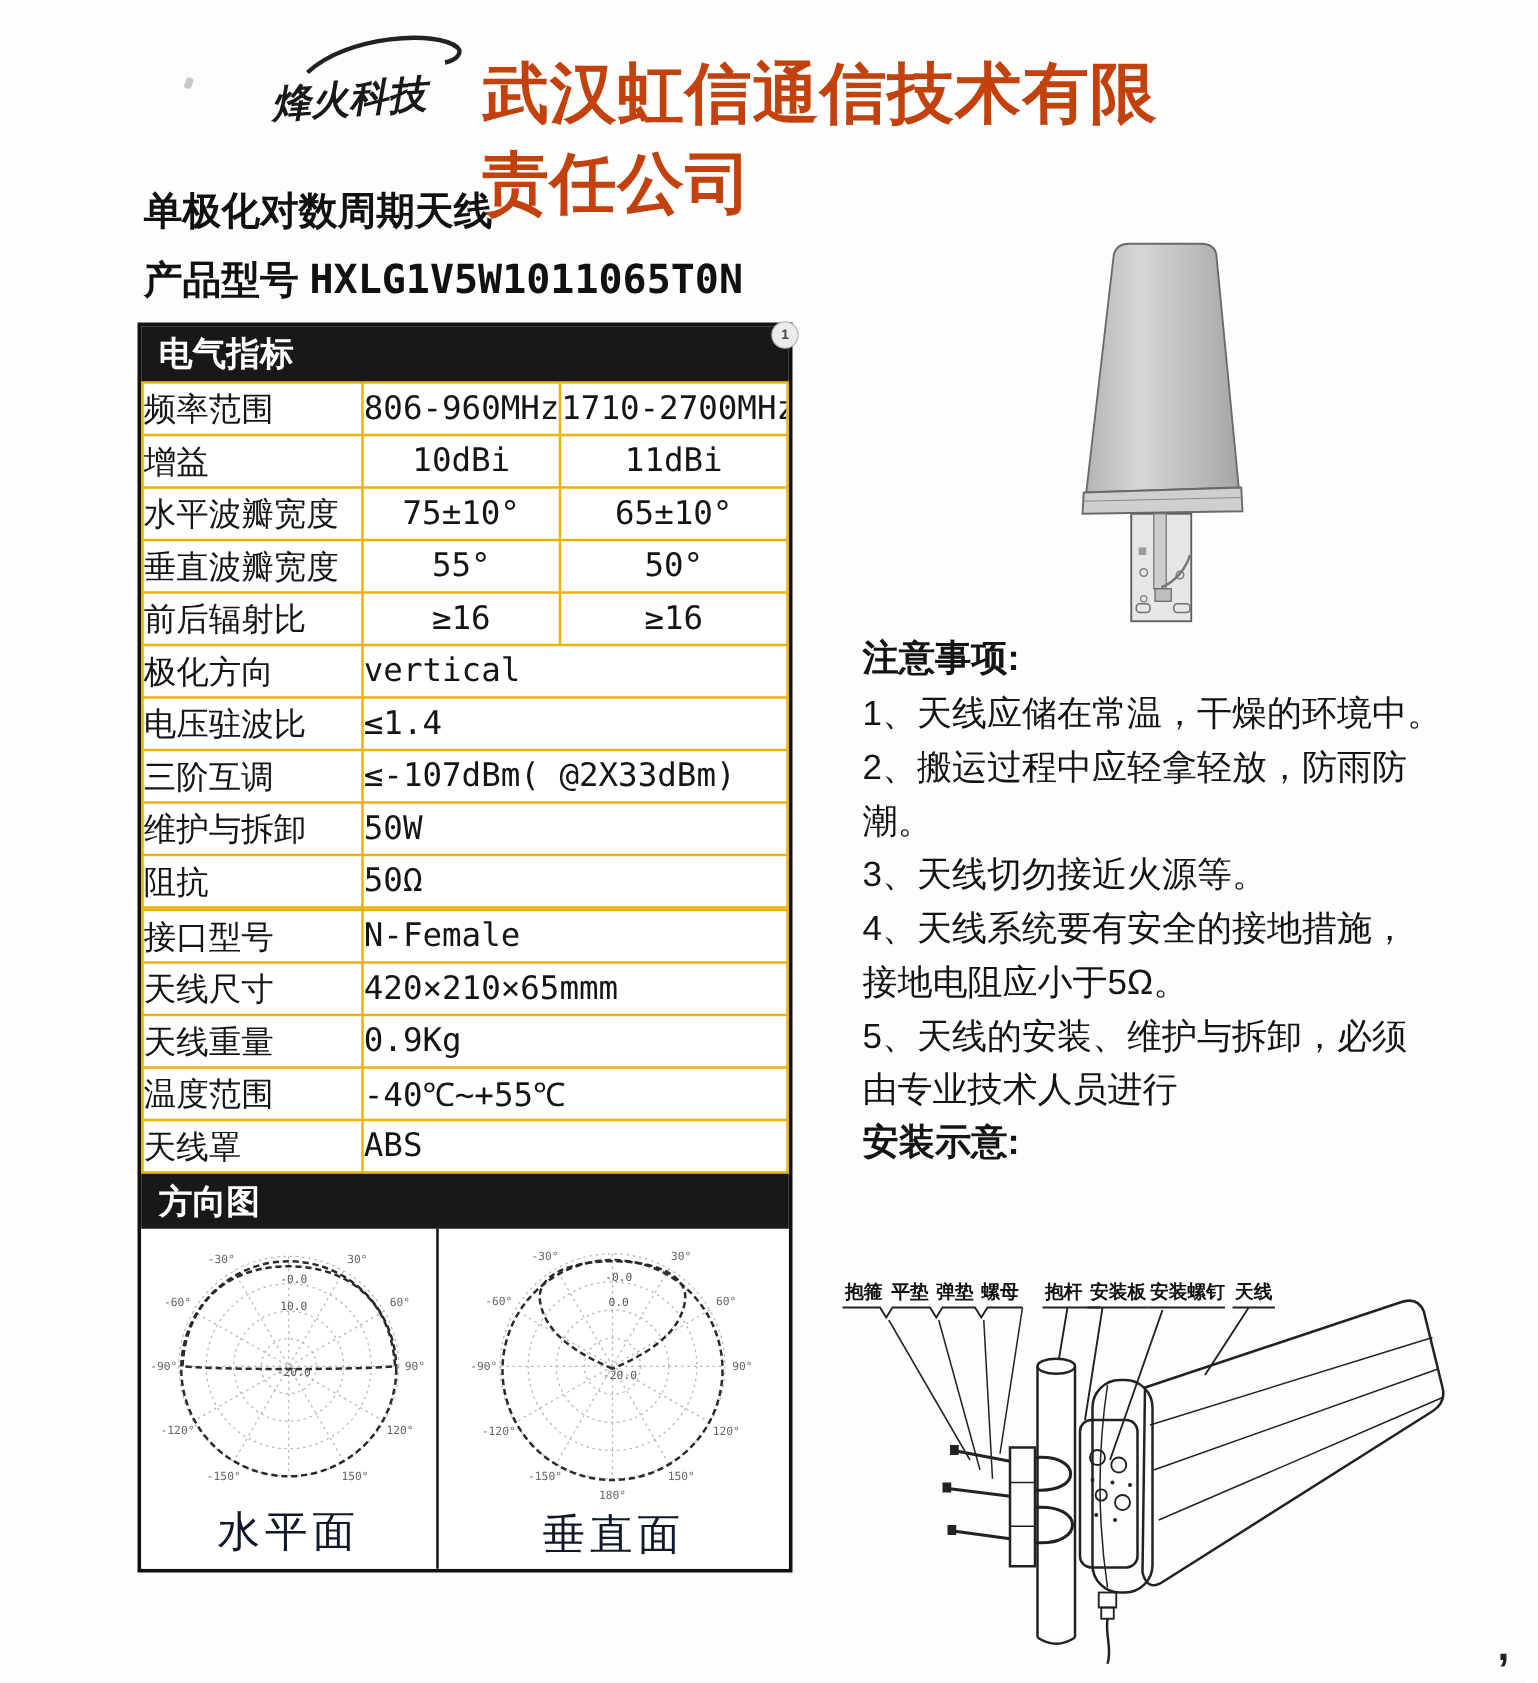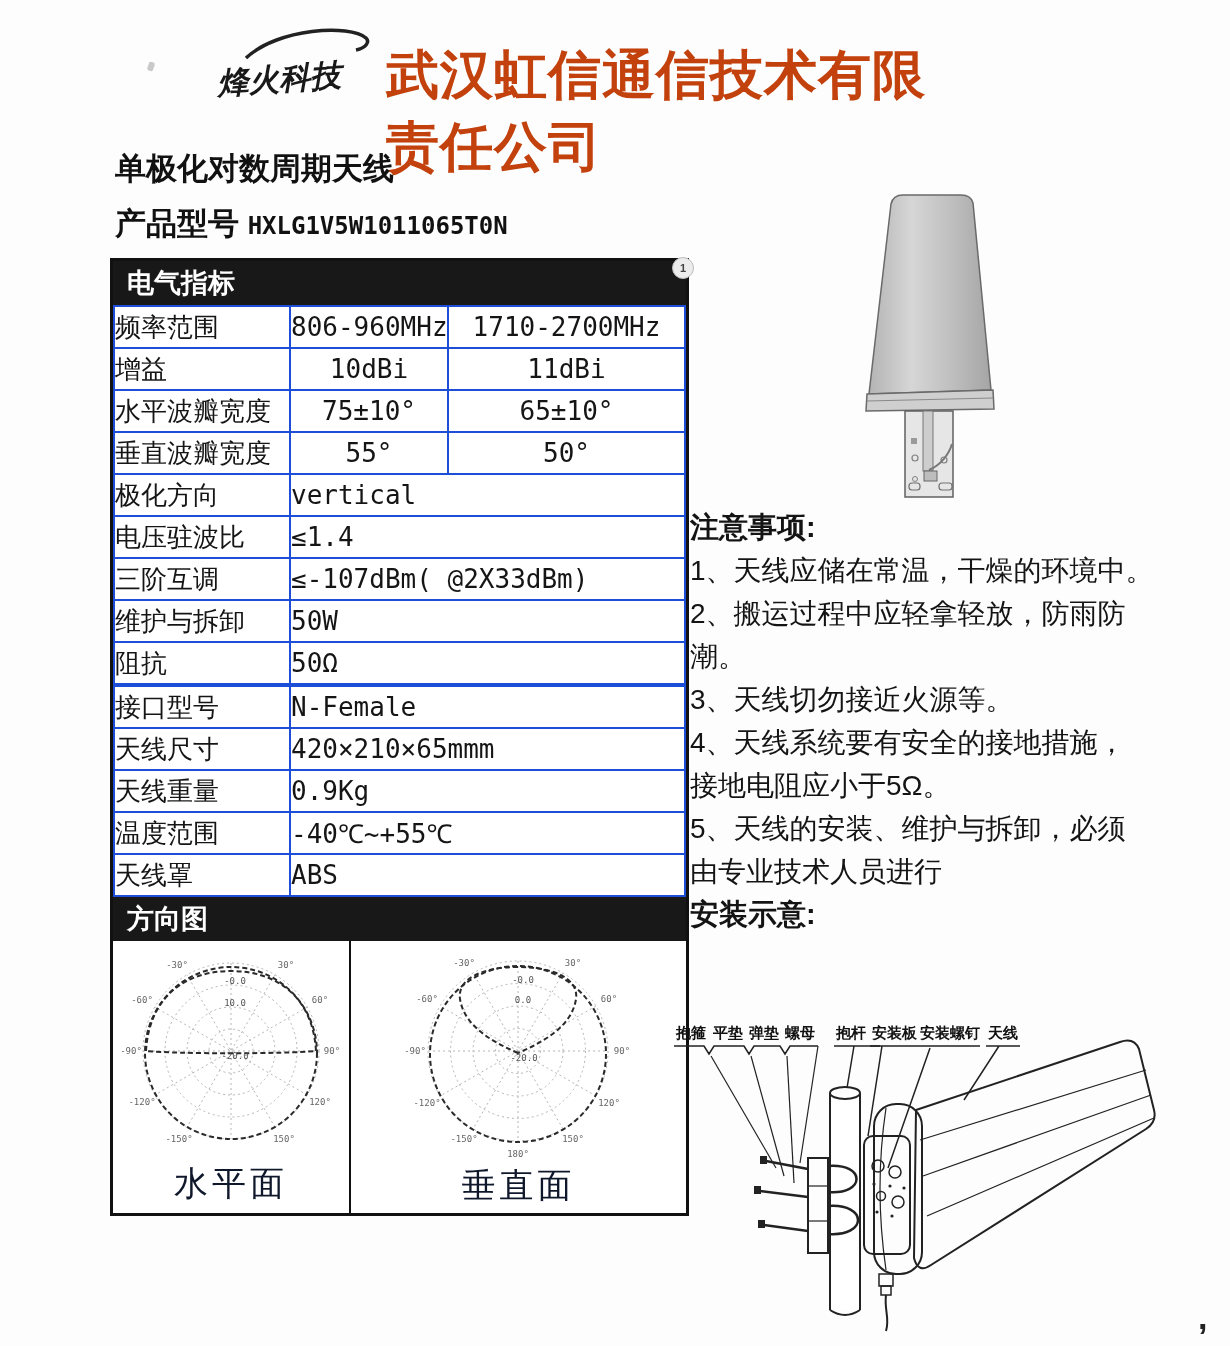--- a/index.html
+++ b/index.html
@@ -6,28 +6,28 @@
   body{background:#e8e8e8;font-family:"Liberation Sans",sans-serif;}
   .page{position:relative;width:1230px;height:1346px;background:#fdfdfd;margin:0 auto;overflow:hidden;color:#1a1a1a;}
 
   
   .logo-wrap{position:absolute;left:208px;top:22px;width:180px;height:95px;}
   .company-name{position:absolute;left:386px;top:40px;width:580px;font-size:53px;font-weight:900;letter-spacing:1px;color:#c2410c;font-family:"Liberation Sans",sans-serif;}
 
   
   .product-title{position:absolute;left:115px;top:148px;font-size:31px;font-weight:700;color:#111;}
   .product-model{position:absolute;left:115px;top:203px;font-size:31px;font-weight:700;color:#111;}
-  .product-model .mono{font-family:"DejaVu Sans Mono",monospace;font-size:24px;font-weight:700;letter-spacing:0px;}
-
-  
-  .spec-column{position:absolute;left:110px;top:258px;width:579px;border:3px solid #111;background:#fff;box-sizing:border-box;}
+  .product-model .mono{font-family:"DejaVu Sans Mono",monospace;font-size:32px;font-weight:700;letter-spacing:0px;}
+
+  
+  .spec-column{position:absolute;left:110px;top:258px;width:524px;border:3px solid #111;background:#fff;box-sizing:border-box;}
   .band{position:relative;height:44px;background:#181818;color:#fff;font-size:27px;font-weight:700;display:flex;align-items:center;padding-left:14px;box-sizing:border-box;}
   .badge{position:absolute;right:-8px;top:-4px;width:20px;height:20px;border-radius:50%;background:#ececec;color:#444;font-size:11px;font-weight:700;display:flex;align-items:center;justify-content:center;border:1px solid #bbb;}
   table.spec{border-collapse:collapse;width:100%;table-layout:fixed;}
-  table.spec td{border:2px solid #1d4ed8;height:42px;font-size:26px;color:#151515;padding:0;box-sizing:border-box;overflow:hidden;white-space:nowrap;}
+  table.spec td{border:2px solid #eab308;height:42px;font-size:26px;color:#151515;padding:0;box-sizing:border-box;overflow:hidden;white-space:nowrap;}
   td.lbl{padding-left:12px;}
   td.ctr{text-align:center;font-family:"DejaVu Sans Mono",monospace;font-size:25px;}
   td.spanv{padding-left:35px;font-family:"DejaVu Sans Mono",monospace;font-size:25px;}
   td.mechv{padding-left:15px;font-family:"DejaVu Sans Mono",monospace;font-size:25px;}
 
   
   .charts{display:flex;height:272px;background:#fff;}
   .chart-cell{position:relative;box-sizing:border-box;display:flex;flex-direction:column;align-items:center;}
   .chart-cell.left{width:238px;border-right:2px solid #111;}
   .chart-cell.right{flex:1;}
@@ -94,20 +94,25 @@
       </tr>
       <tr>
         <td class="lbl">水平波瓣宽度</td>
         <td class="ctr">75±10°</td>
         <td class="ctr">65±10°</td>
       </tr>
       <tr>
         <td class="lbl">垂直波瓣宽度</td>
         <td class="ctr">55°</td>
         <td class="ctr">50°</td>
+      </tr>
+      <tr>
+        <td class="lbl">前后辐射比</td>
+        <td class="ctr">≥16</td>
+        <td class="ctr">≥16</td>
       </tr>
       <tr>
         <td class="lbl">极化方向</td>
         <td class="spanv" colspan="2">vertical</td>
       </tr>
       <tr>
         <td class="lbl">电压驻波比</td>
         <td class="spanv" colspan="2">≤1.4</td>
       </tr>
       <tr>

